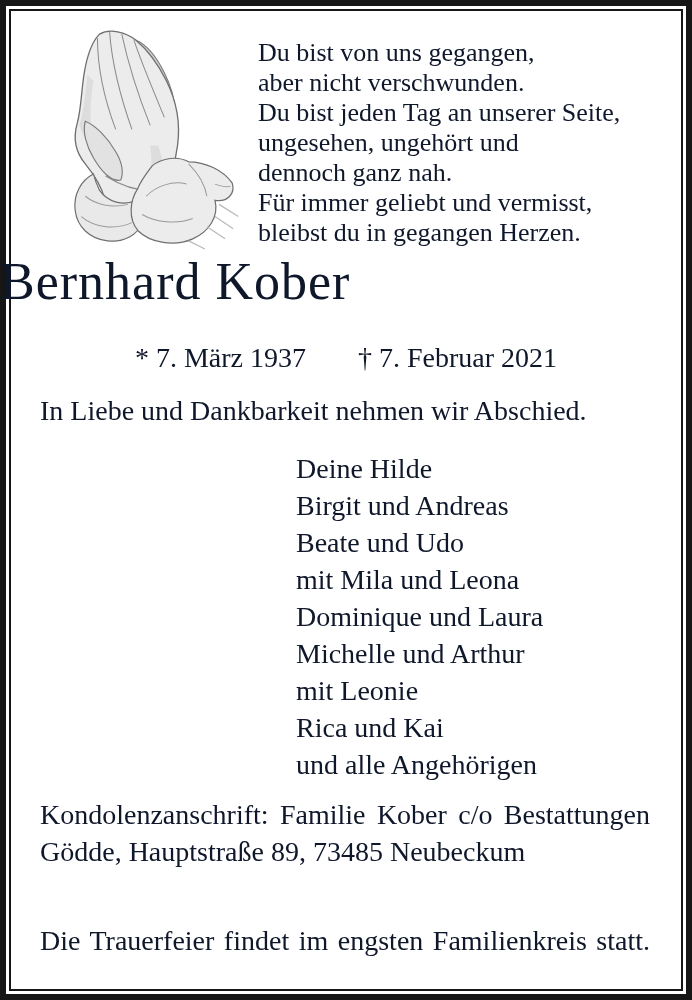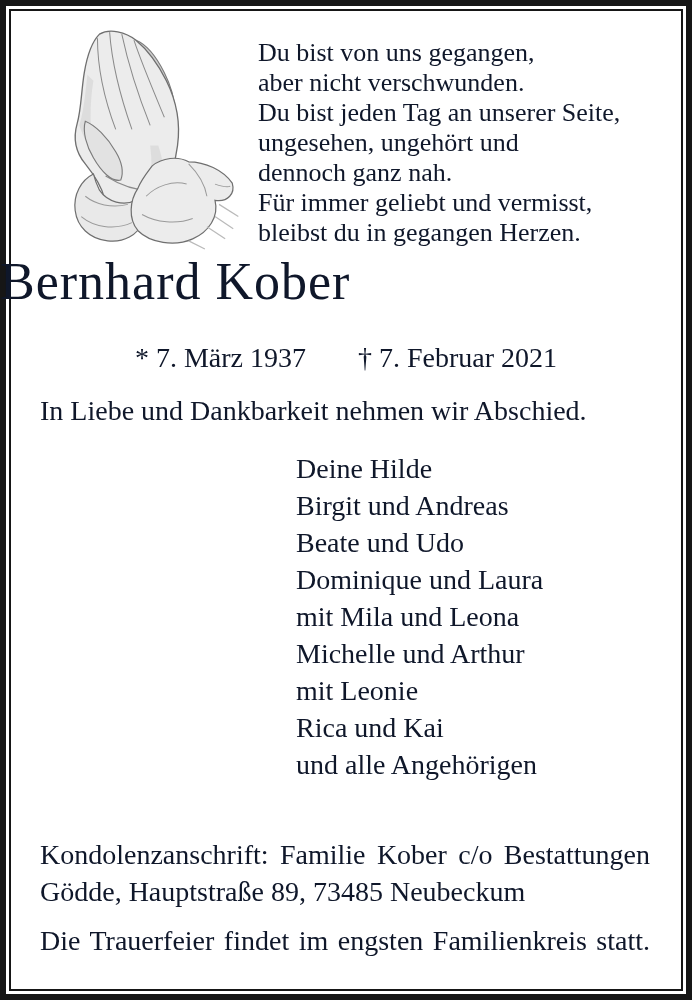--- a/index.html
+++ b/index.html
@@ -48,21 +48,21 @@
     white-space: nowrap;
     font-family: Liberation Serif, serif;
   }
   .mourners {
     position: absolute; left: 256px; top: 450px; right: 28px;
     font-size: 28px; line-height: 37px;
     white-space: nowrap;
     margin-left: 40px;
   }
   .condolence {
-    position: absolute; left: 40px; right: 42px; top: 836px;
+    position: absolute; left: 40px; right: 42px; top: 796px;
     font-size: 28px; line-height: 37px;
   }
   .condolence .justified-line {
     text-align: justify;
     text-align-last: justify;
   }
   .funeral {
     position: absolute; left: 40px; right: 42px; top: 924px;
     font-size: 28px; line-height: 34px;
     text-align: justify;
@@ -135,22 +135,22 @@
     <span>* 7. März 1937</span>
     <span>† 7. Februar 2021</span>
   </div>
 
   <div class="farewell">In Liebe und Dankbarkeit nehmen wir Abschied.</div>
 
   <div class="mourners">
     <div>Deine Hilde</div>
     <div>Birgit und Andreas</div>
     <div>Beate und Udo</div>
+    <div>mit Mila und Leona</div>
     <div>Dominique und Laura</div>
-    <div>mit Mila und Leona</div>
     <div>Michelle und Arthur</div>
     <div>mit Leonie</div>
     <div>Rica und Kai</div>
     <div>und alle Angehörigen</div>
   </div>
 
   <div class="condolence">
     <div class="justified-line">Kondolenzanschrift: Familie Kober c/o Bestattungen</div>
     <div>Gödde, Hauptstraße 89, 73485 Neubeckum</div>
   </div>

